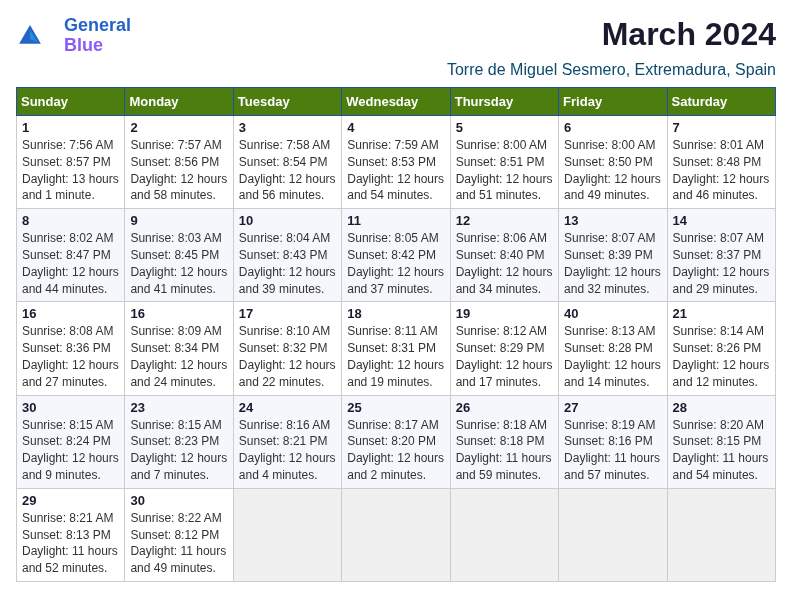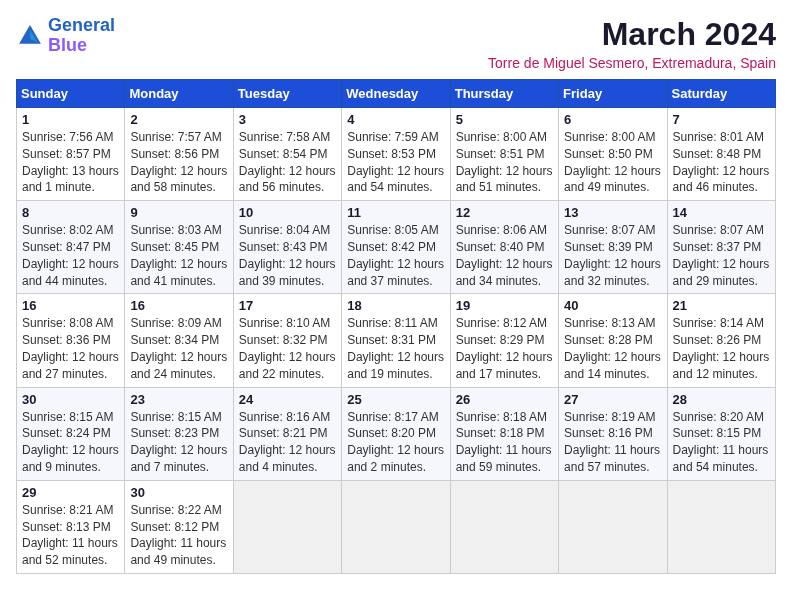--- a/index.html
+++ b/index.html
@@ -12,21 +12,21 @@
     }
     .header {
       display: flex;
       justify-content: space-between;
       align-items: flex-start;
       margin-bottom: 4px;
     }
     .logo {
       display: flex;
       align-items: center;
-      gap: 4px;
+      gap: 20px;
     }
     .logo-text {
       font-size: 18px;
       font-weight: bold;
       color: #1a1a2e;
       line-height: 1.1;
     }
     .logo-text span {
       color: #2563c7;
     }
@@ -36,32 +36,32 @@
     }
     .title-block {
       text-align: right;
     }
     .main-title {
       font-size: 32px;
       font-weight: bold;
       color: #1a1a2e;
     }
     .subtitle {
-      font-size: 14px;
-      color: #be185d;
-      margin-top: 2px;
+      font-size: 16px;
+      color: #0c4a6e;
+      margin-top: 8px;
     }
     .calendar {
       width: 100%;
       border-collapse: collapse;
       margin-top: 8px;
       font-size: 11px;
     }
     .calendar th {
-      background: #1d4ed8;
+      background: #4d7c0f;
       color: #fff;
       padding: 6px 4px;
       text-align: left;
       font-size: 13px;
       font-weight: bold;
       border: 1px solid #1e50a8;
     }
     .calendar td {
       border: 1px solid #ccc;
       vertical-align: top;

